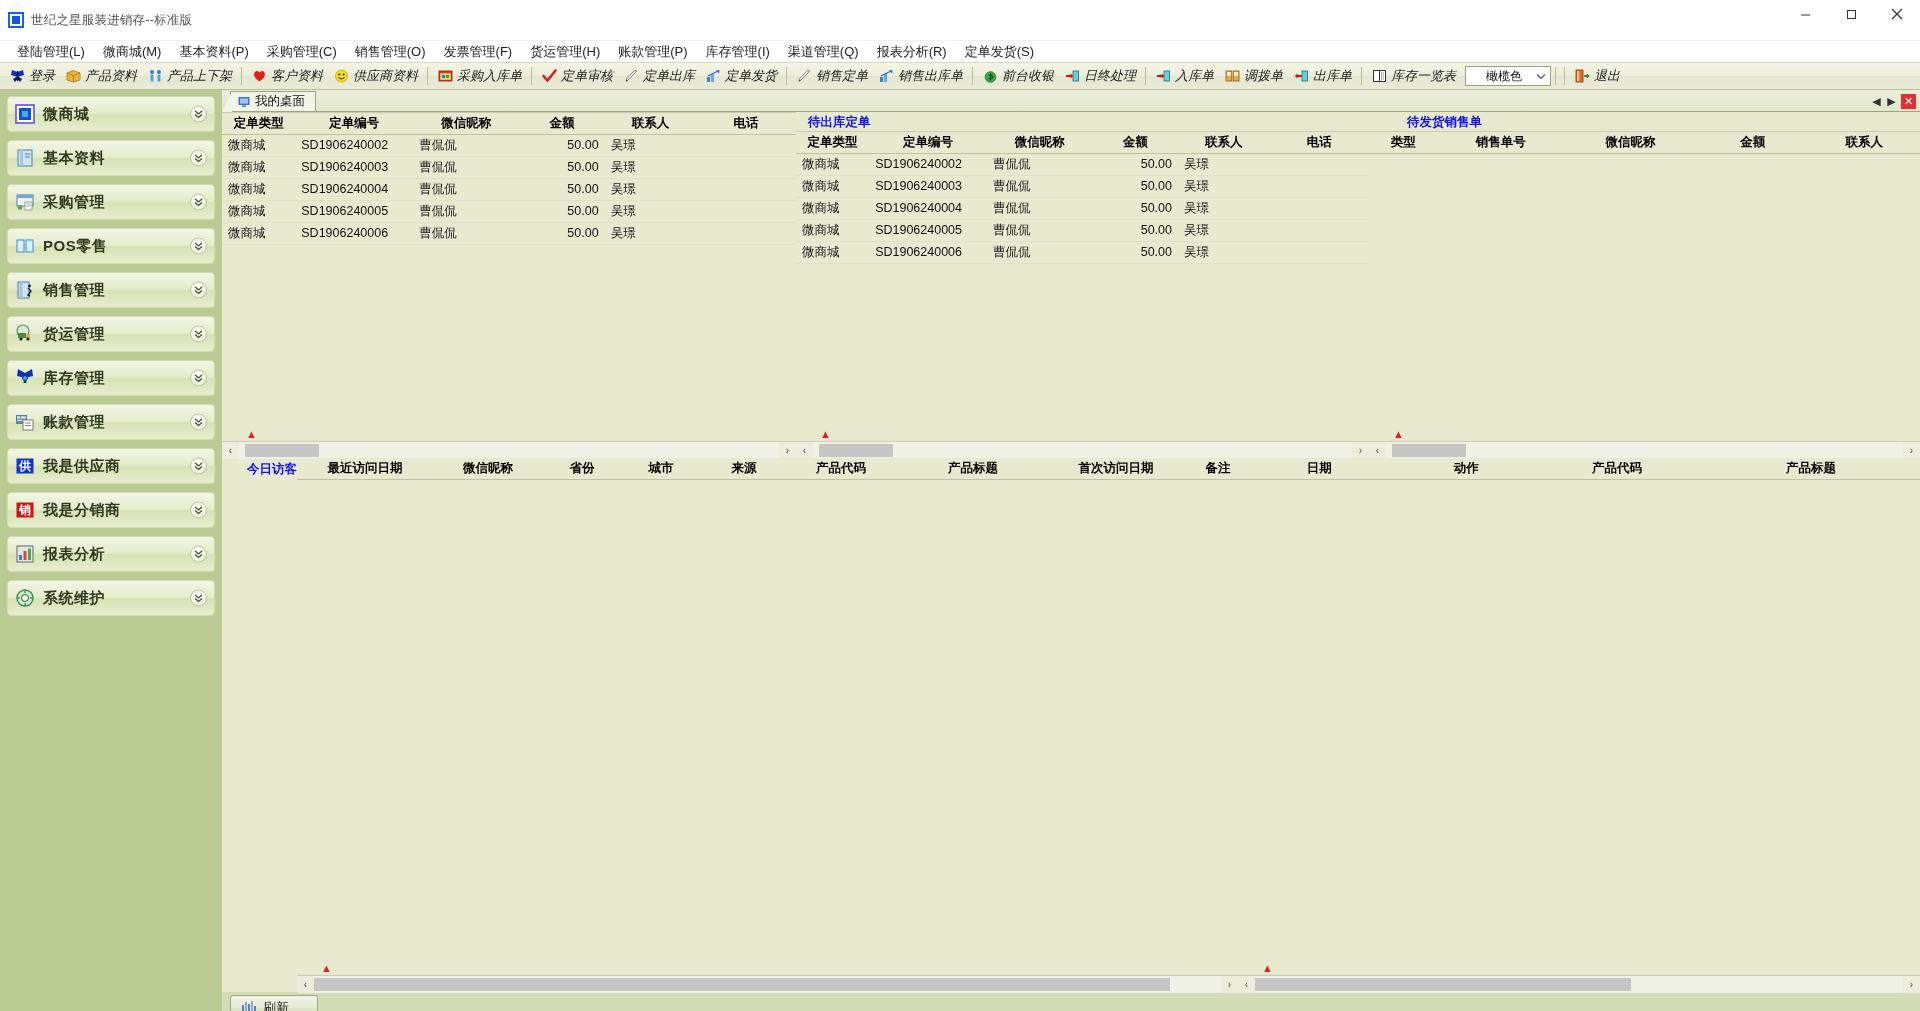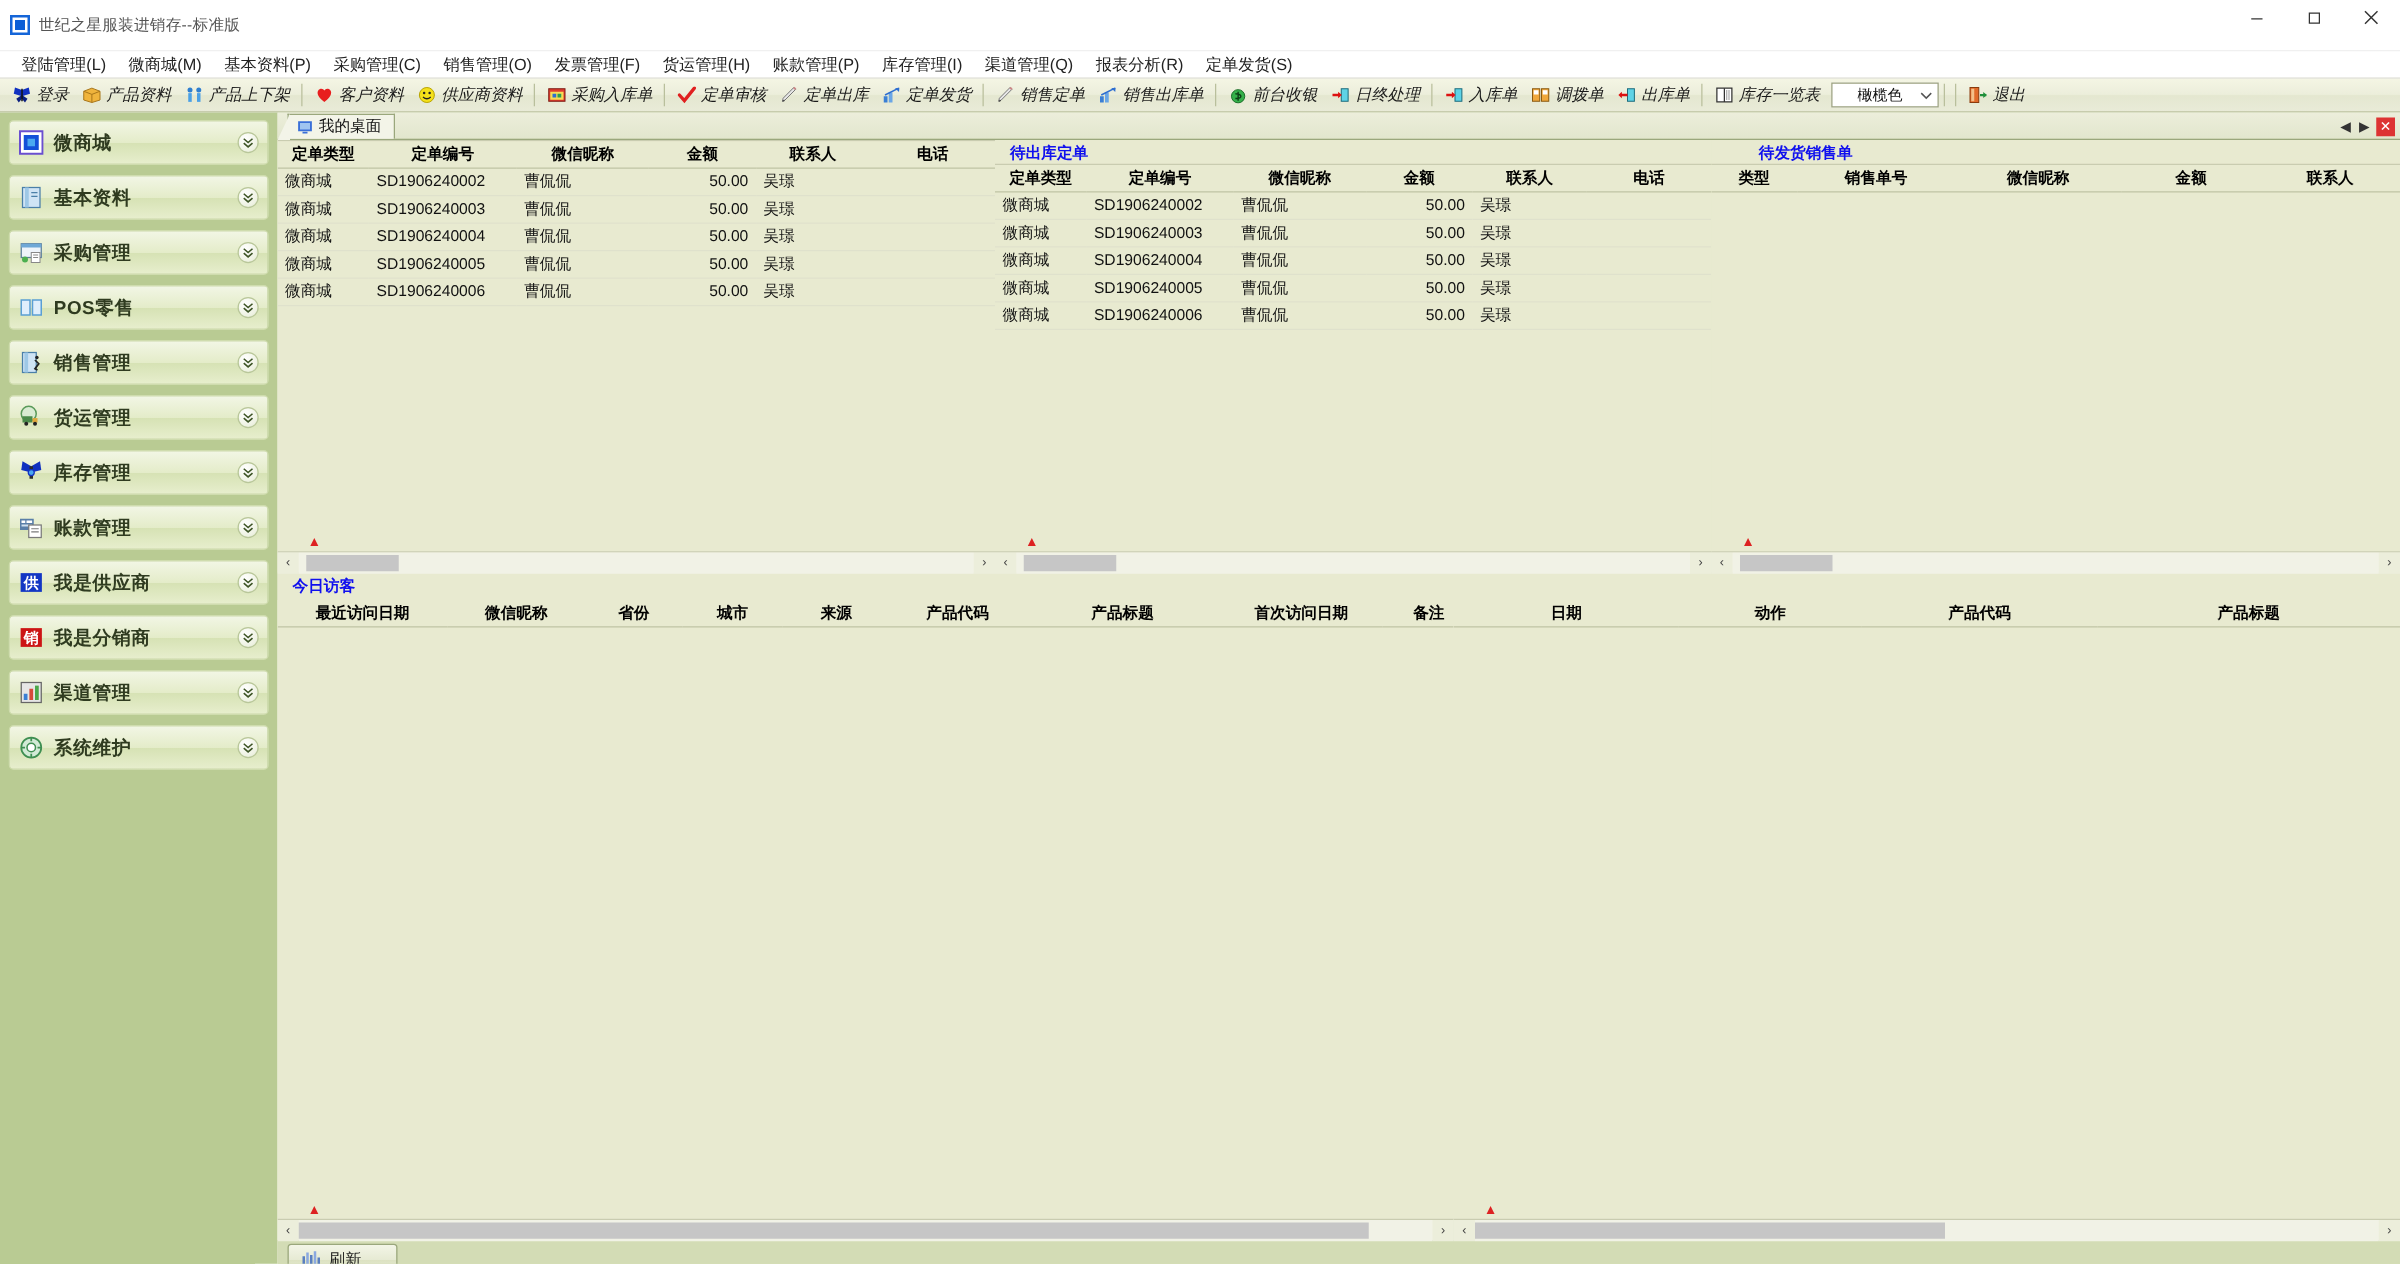--- a/index.html
+++ b/index.html
@@ -165,21 +165,21 @@
     width: 17px; height: 17px; display:flex; align-items:center;justify-content:center;
     font-size: 10px; color:#444; background:#eceedb;
   }
   .hscroll .track { flex:1; height: 17px; background:#f1f2e6; position: relative; }
   .hscroll .thumb { position:absolute; top:2px; height:13px; background:#c6c6c6; }
   .warn-tri {
     position:absolute; left:24px; top:-13px; font-size: 11px; color:#d22; line-height:1;
   }
 
   
-  #bottomsec { flex:1; display:flex; flex-direction: column; background:#e8ead0; }
+  #bottomsec { flex:1; display:flex; background:#e8ead0;padding-left:13px; }
   .bottom-title { font-size:12.5px; color:#1010ee; font-weight:bold; padding:3px 0 2px 12px; }
   #bottomrow { flex:1; display:flex; }
   .bpanel { display:flex; flex-direction:column; background:#e8ead0; position:relative; }
   .bpanel.b1 { width: 941px; flex:0 0 941px; }
   .bpanel.b2 { flex:1; }
 
   #statusbar { height: 32px; background: #d3dcb5; display:flex; align-items:center; padding-left: 8px; }
   .refresh-btn {
     height: 26px; min-width: 88px; padding: 0 10px;
     background: linear-gradient(to bottom,#f3f5e7,#e6ead3 50%,#dce2c2 51%,#eef1e0);
@@ -648,21 +648,21 @@
 
     <div class="side-item">
       <span class="s-ico">
         <svg width="20" height="20" viewBox="0 0 20 20">
             <rect x="2" y="2" width="16" height="16" fill="#e6e6e6" stroke="#666" stroke-width="1"></rect>
             <rect x="4" y="11" width="3" height="5" fill="#3a7fd5"></rect>
             <rect x="8.5" y="7" width="3" height="9" fill="#d54a3a"></rect>
             <rect x="13" y="4.5" width="3" height="11.5" fill="#4aa84a"></rect>
           </svg>
       </span>
-      <span class="s-label">渠道管理</span>
+      <span class="s-label">报表分析</span>
       <span class="s-chev">
         <svg width="11" height="11" viewBox="0 0 11 11">
             <path d="M2 2.5 L5.5 5.5 L9 2.5" fill="none" stroke="#3d5426" stroke-width="1.3"></path>
             <path d="M2 6 L5.5 9 L9 6" fill="none" stroke="#3d5426" stroke-width="1.3"></path>
           </svg>
       </span>
     </div>
 
     <div class="side-item">
       <span class="s-ico">

